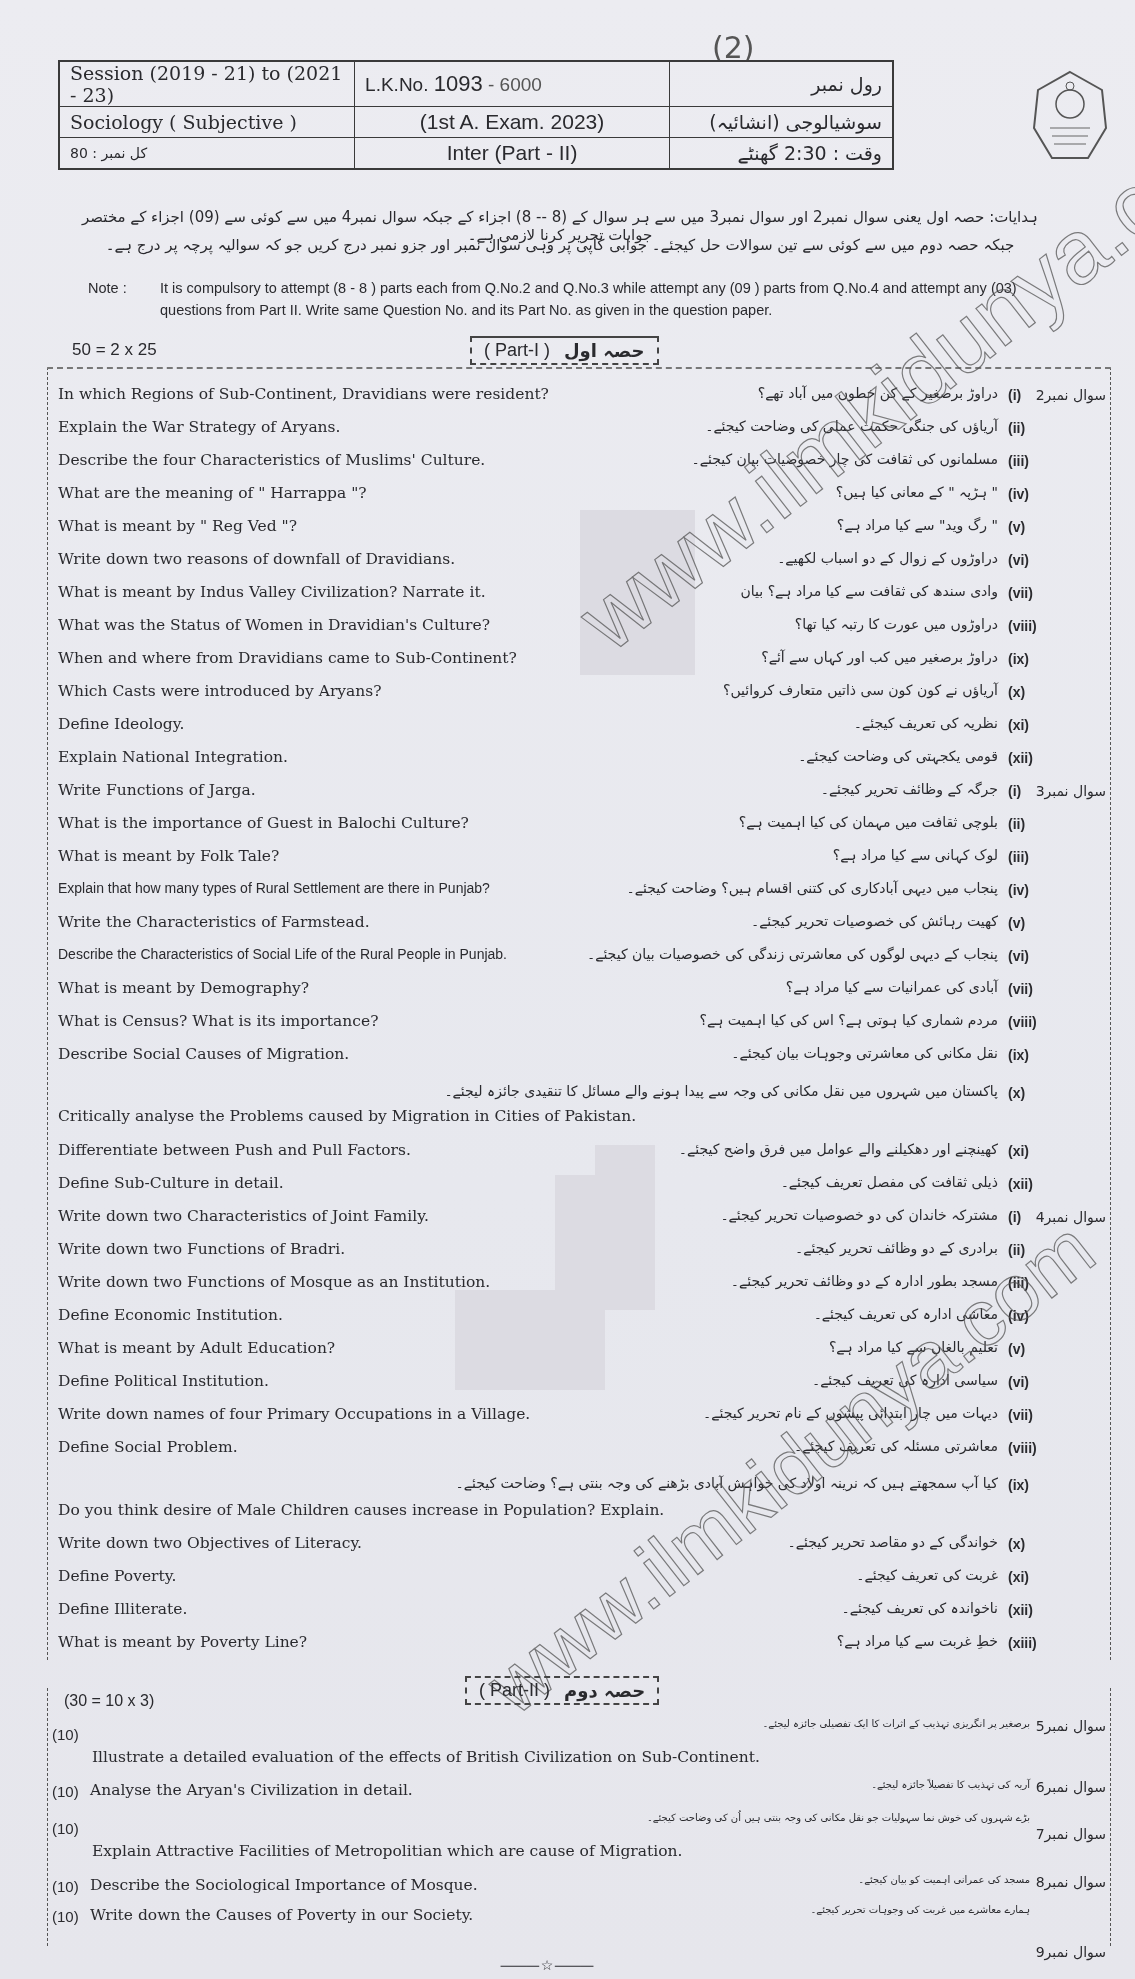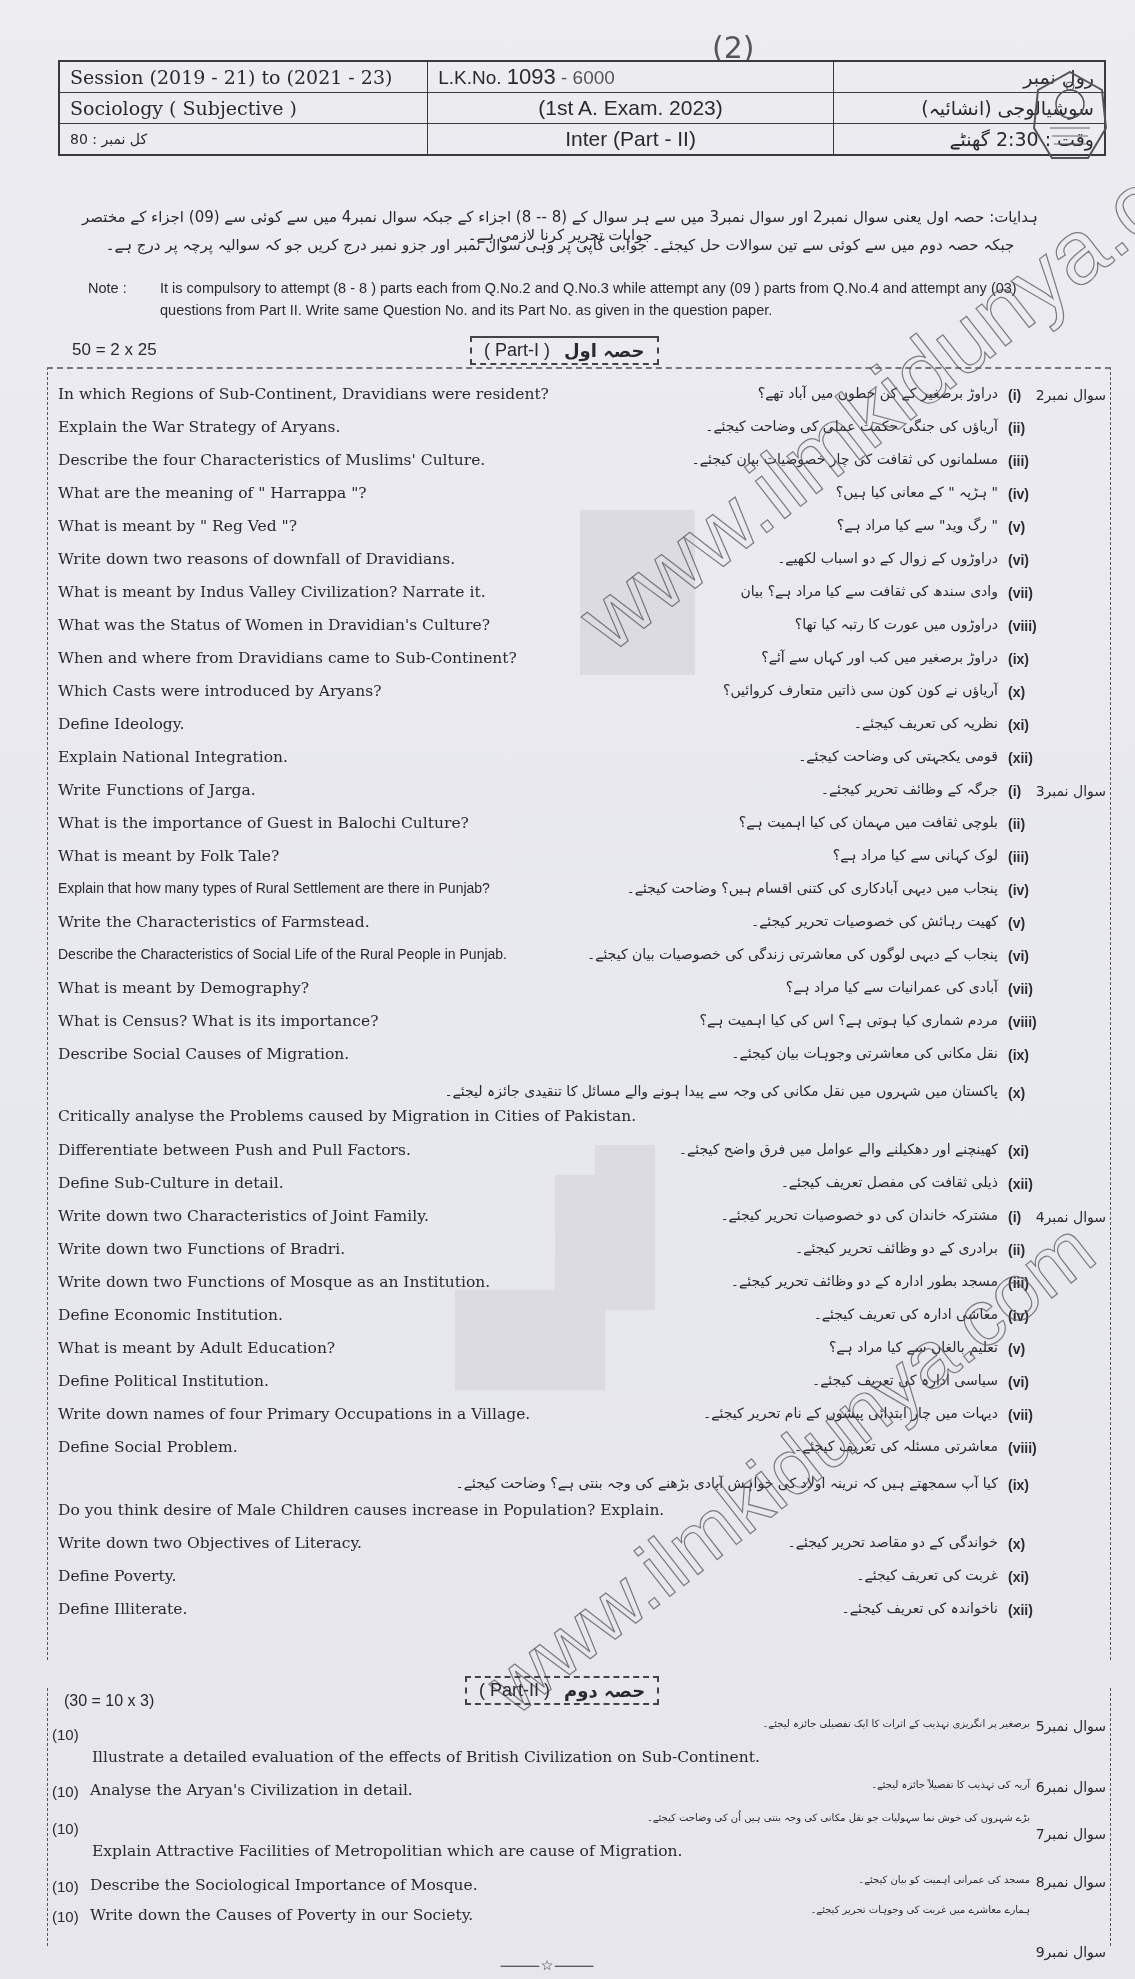--- a/index.html
+++ b/index.html
@@ -1,21 +1,21 @@
 <!DOCTYPE html>
 <html><head>
 <meta charset="utf-8">
 <style>
   html,body{margin:0;padding:0;}
   body{width:1135px;height:1979px;background:#e9e9ee;position:relative;overflow:hidden;font-family:"DejaVu Serif",serif;color:#2a2a2e;}
   .paper{position:absolute;left:0;top:0;width:1135px;height:1979px;background:linear-gradient(180deg,#ececf1 0%,#e7e8ee 60%,#e6e6ec 100%);}
   .ur{font-family:"DejaVu Sans",sans-serif;direction:rtl;unicode-bidi:plaintext;}
   .sans{font-family:"Liberation Sans",sans-serif;}
   
-  .hdr{position:absolute;left:58px;top:60px;width:1048px;border:2px solid #3a3a3a;border-collapse:collapse;}
+  .hdr{position:absolute;left:58px;top:60px;width:836px;border:2px solid #3a3a3a;border-collapse:collapse;}
   .hdr td{border:1.5px solid #3a3a3a;height:30px;padding:0 10px;font-size:19px;}
   .hdr .c1{width:320px;}
   .hdr .c2{width:355px;}
   .hdr .c3{width:230px;text-align:right;}
   .sess{font-size:18px;}
   .subj{font-size:26px;}
   .subj small{font-size:19px;}
   .logo{position:absolute;left:1030px;top:68px;width:80px;height:96px;}
   .handno{position:absolute;left:712px;top:30px;font-size:30px;color:#555;font-family:"DejaVu Sans",sans-serif;}
   
@@ -282,20 +282,25 @@
     <div class="row" style="top:1196px;">
         <span class="en">Define Poverty.</span>
         <span class="urd">غربت کی تعریف کیجئے۔</span>
         <span class="num">(xi)</span>
       </div>
     <div class="row" style="top:1229px;">
         <span class="en">Define Illiterate.</span>
         <span class="urd">ناخواندہ کی تعریف کیجئے۔</span>
         <span class="num">(xii)</span>
       </div>
+    <div class="row" style="top:1262px;">
+        <span class="en">What is meant by Poverty Line?</span>
+        <span class="urd">خطِ غربت سے کیا مراد ہے؟</span>
+        <span class="num">(xiii)</span>
+      </div>
   </div>
 
   <div class="masks">
     <div style="left:580px;top:510px;width:115px;height:165px;"></div>
     <div style="left:595px;top:1145px;width:60px;height:165px;"></div>
     <div style="left:555px;top:1175px;width:50px;height:130px;"></div>
     <div style="left:455px;top:1290px;width:150px;height:100px;"></div>
   </div>
 
   <div class="wm" style="left:560px;top:590px;">www.ilmkidunya.com</div>

